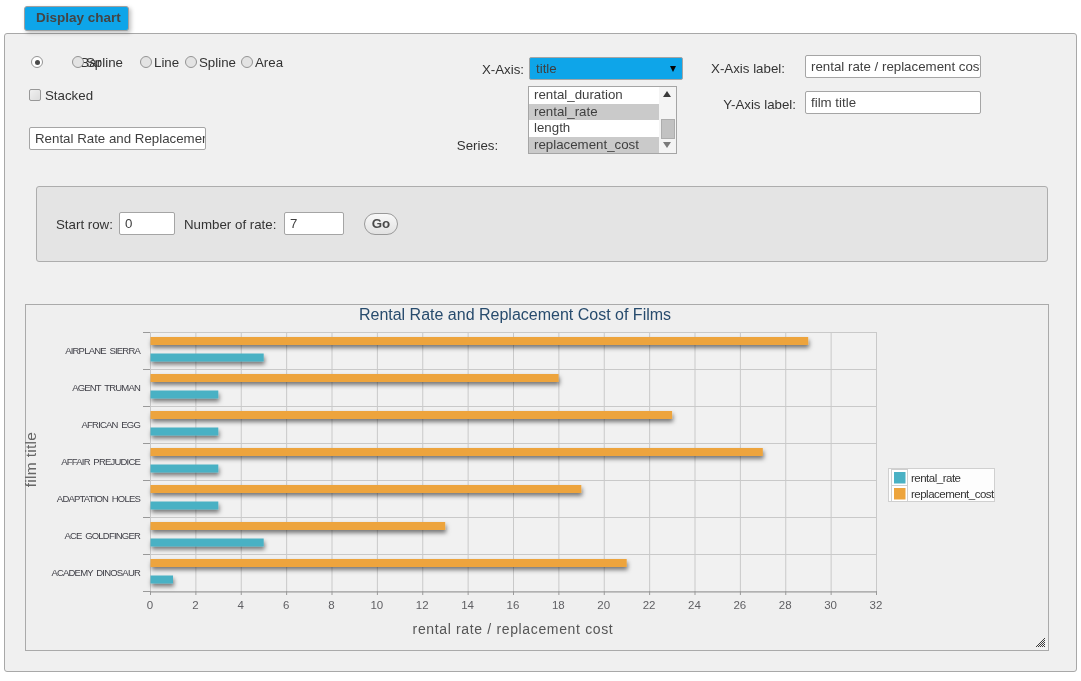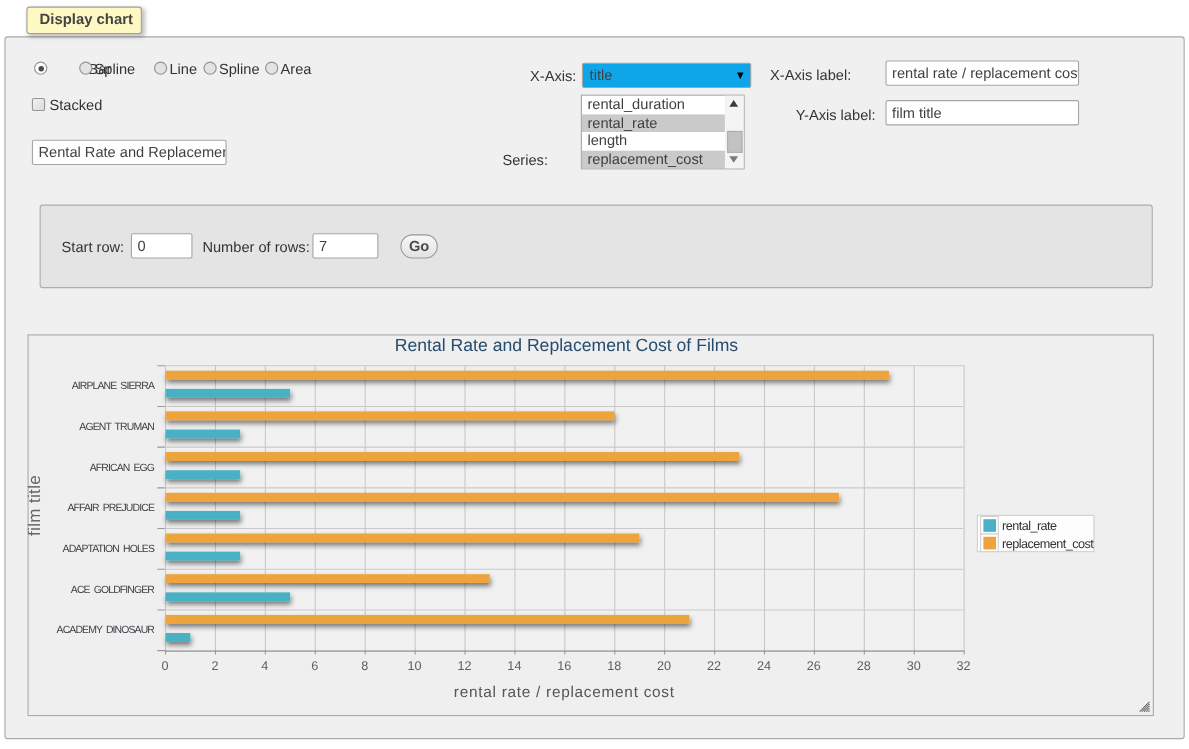--- a/index.html
+++ b/index.html
@@ -1,19 +1,19 @@
 <!DOCTYPE html>
 <html><head><meta charset="utf-8">
 <style>
 * { margin:0; padding:0; box-sizing:content-box; }
 body { background:#fff; font-family:"Liberation Sans", sans-serif; }
 #page { position:relative; width:1081px; height:681px; }
 .abs { position:absolute; }
 #fieldset { left:4px; top:33px; width:1071px; height:637px; background:#f0f0f0; border:1px solid #a8a8a8; border-radius:3px; }
-#legendbox { left:24px; top:6px; width:86px; height:17px; background:#fef9c3; border:1px solid #a0a0a0; border-radius:3px; padding:3px 6px 3px 11px; box-shadow:2px 2px 4px rgba(0,0,0,0.25); font-size:13.5px; font-weight:bold; color:#444; }
+#legendbox { left:24px; top:6px; width:86px; height:17px; background:#0ea5e9; border:1px solid #a0a0a0; border-radius:3px; padding:3px 6px 3px 11px; box-shadow:2px 2px 4px rgba(0,0,0,0.25); font-size:13.5px; font-weight:bold; color:#444; }
 .lbl { font-size:13.3px; color:#333; }
 .radio { display:inline-block; width:10px; height:10px; border-radius:50%; border:1px solid #949494; background:#e3e3e3; }
 .radio.on { background:#fff; } .radio.on::after { content:""; position:absolute; left:2.5px; top:2.5px; width:5px; height:5px; border-radius:50%; background:#4a4a4a; }
 .checkbox { display:inline-block; width:10px; height:10px; border:1px solid #979797; border-radius:2px; background:linear-gradient(135deg,#f0f0f0,#dcdcdc); }
 .tinput { background:#fff; border:1px solid #a5a5a5; border-radius:2px; font-size:13.3px; color:#3f3f3f; line-height:21px; padding:0 0 0 5px; white-space:nowrap; overflow:hidden; }
 #panel { left:36px; top:186px; width:1010px; height:74px; background:#e4e4e4; border:1px solid #adadad; border-radius:3px; }
 #gobtn { left:364px; top:213px; width:32px; height:20px; border:1px solid #999; border-radius:11px; background:linear-gradient(#f8f8f8,#e2e2e2); font-size:13.3px; font-weight:bold; color:#4a4a4a; text-align:center; line-height:20px; }
 #chartbox { left:25px; top:304px; width:1022px; height:345px; background:#efefef; border:1px solid #aaa; } #chartbox svg { display:block; margin:-1px 0 0 -1px; }
 #selectbox { left:529px; top:57px; width:146px; height:21px; background:#0ea5e9; border:1px solid #a5a5a5; border-radius:2px; font-size:13.3px; color:#3f3f3f; line-height:21px; padding-left:6px; }
 #listbox { left:528px; top:86px; width:147px; height:66px; background:#fff; border:1px solid #a5a5a5; font-size:13.3px; color:#3f3f3f; }
@@ -54,29 +54,29 @@
     <div class="lrow">length</div>
     <div class="lrow sel">replacement_cost</div>
     <div id="sbar">
       <div class="sarr" style="top:4px; border-bottom:6px solid #3a3a3a;"></div>
       <div id="sthumb"></div>
       <div class="sarr" style="bottom:5px; border-top:6px solid #7a7a7a;"></div>
     </div>
   </div>
   <div class="abs lbl" style="left:430px; top:138px; width:95px; text-align:center;">Series:</div>
 
-  <div class="abs lbl" style="left:700px; top:61px; width:96px; text-align:left;">X-Axis label:</div>
+  <div class="abs lbl" style="left:700px; top:61px; width:96px; text-align:center;">X-Axis label:</div>
   <div class="abs tinput" style="left:805px; top:55px; width:169px; height:21px;">rental rate / replacement cost</div>
   <div class="abs lbl" style="left:700px; top:97px; width:96px; text-align:right;">Y-Axis label:</div>
   <div class="abs tinput" style="left:805px; top:91px; width:169px; height:21px;">film title</div>
 
   <div class="abs" id="panel"></div>
   <div class="abs lbl" style="left:56px; top:217px;">Start row:</div>
   <div class="abs tinput" style="left:119px; top:212px; width:49px; height:21px;">0</div>
-  <div class="abs lbl" style="left:184px; top:217px;">Number of rows:</div>
+  <div class="abs lbl" style="left:184px; top:217px;">Number of rate:</div>
   <div class="abs tinput" style="left:284px; top:212px; width:53px; height:21px;">7</div>
   <div class="abs" id="gobtn">Go</div>
 
   <div class="abs" id="chartbox">
       <svg width="1022" height="345" viewBox="0 0 1022 345" font-family="Liberation Sans, sans-serif">
 <defs>
 <filter id="bsh" x="-20%" y="-50%" width="140%" height="250%">
 <feDropShadow dx="1" dy="3" stdDeviation="2.2" flood-color="#000" flood-opacity="0.5"></feDropShadow>
 </filter>
 </defs>

